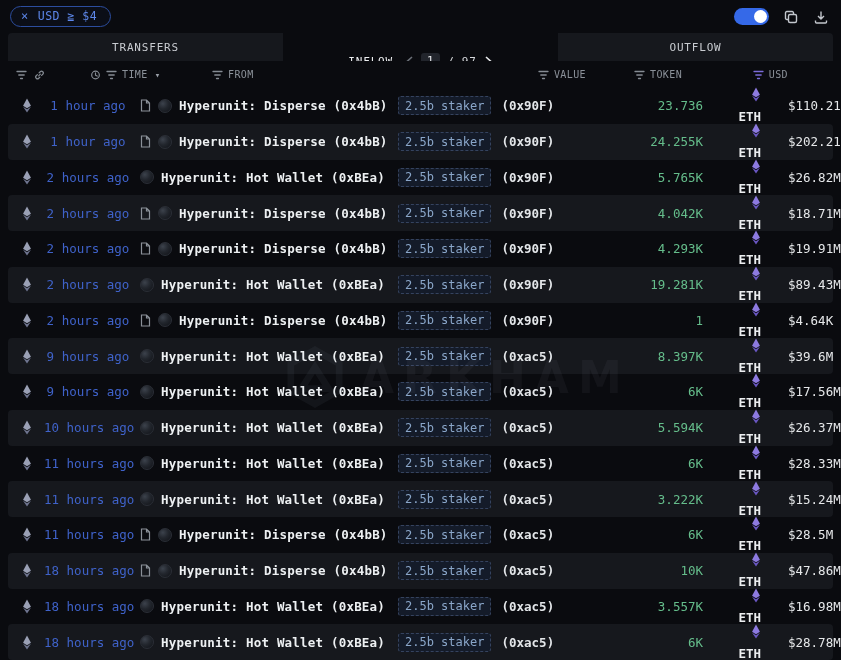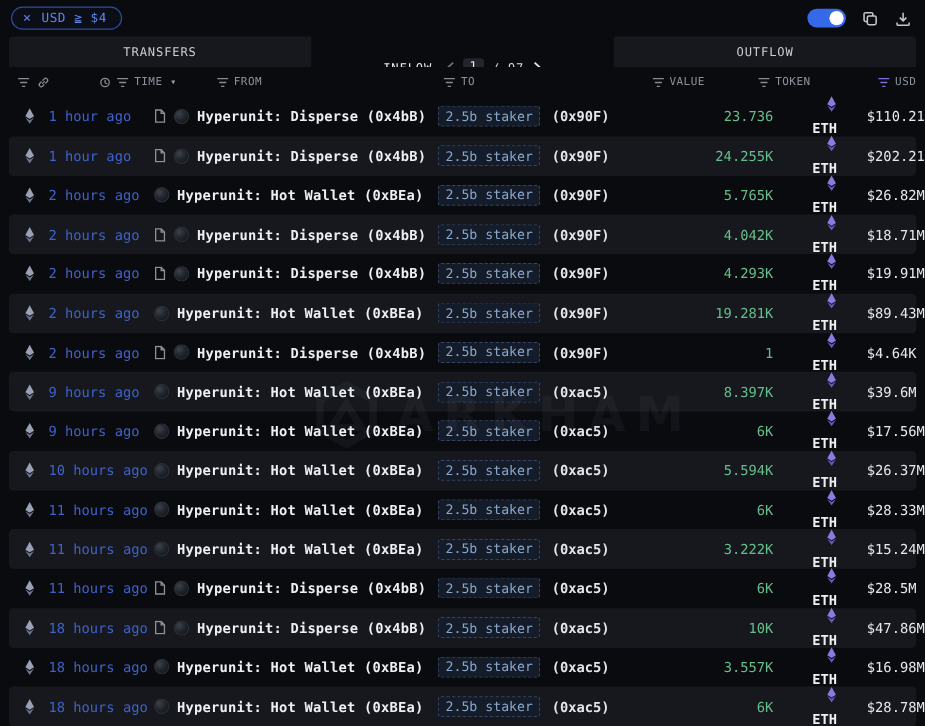--- a/index.html
+++ b/index.html
@@ -83,21 +83,21 @@
 
   .tbody { }
   .row {
     margin: 0 8px; height: 35.75px;
     display: flex; align-items: center;
     font-size: 12.5px; cursor: pointer;
   }
   .row.alt { background: #16181d; border-radius: 4px; }
   .row .c1 { justify-content: flex-start; padding-left: 14px; }
   .eth-mini { width: 10px; height: 15px; flex: none; }
-  .row .c2 { text-align: left; padding-right: 8px; color: #3f62c9; white-space: nowrap; }
+  .row .c2 { text-align: center; padding-right: 8px; color: #3f62c9; white-space: nowrap; }
   .row .c3 { display: flex; align-items: center; gap: 7px; white-space: nowrap; overflow: hidden; }
   .doc-ic { width: 11px; height: 13px; flex: none; }
   .doc-ic svg { width: 100%; height: 100%; stroke: #8b9199; fill: none; stroke-width: 1.2; }
   .avatar {
     width: 14px; height: 14px; border-radius: 50%; flex: none;
     background: radial-gradient(circle at 32% 30%, #3c424c 0%, #22262d 45%, #0f1116 100%);
     border: 0.5px solid #2a2e36;
   }
   .from-name { color: #edf0f2; font-weight: bold; letter-spacing: .2px; }
   .row .c4 { display: flex; align-items: center; gap: 10px; white-space: nowrap; }
@@ -194,26 +194,20 @@
         </svg></span>
     <span>TIME</span>
     <span class="caret">▾</span>
   </div>
   <div class="c3">
     <span class="hicon"><svg viewBox="0 0 11 10">
           <path d="M1 1.5h9M2.8 5h5.4M4.5 8.5h2"></path>
         </svg></span>
     <span>FROM</span>
   </div>
-  <div class="c4">
-    <span class="hicon"><svg viewBox="0 0 11 10">
-          <path d="M1 1.5h9M2.8 5h5.4M4.5 8.5h2"></path>
-        </svg></span>
-    <span>TO</span>
-  </div>
   <div class="c5">
     <span class="hicon"><svg viewBox="0 0 11 10">
           <path d="M1 1.5h9M2.8 5h5.4M4.5 8.5h2"></path>
         </svg></span>
     <span>VALUE</span>
   </div>
   <div class="c6">
     <span class="hicon"><svg viewBox="0 0 11 10">
           <path d="M1 1.5h9M2.8 5h5.4M4.5 8.5h2"></path>
         </svg></span>

